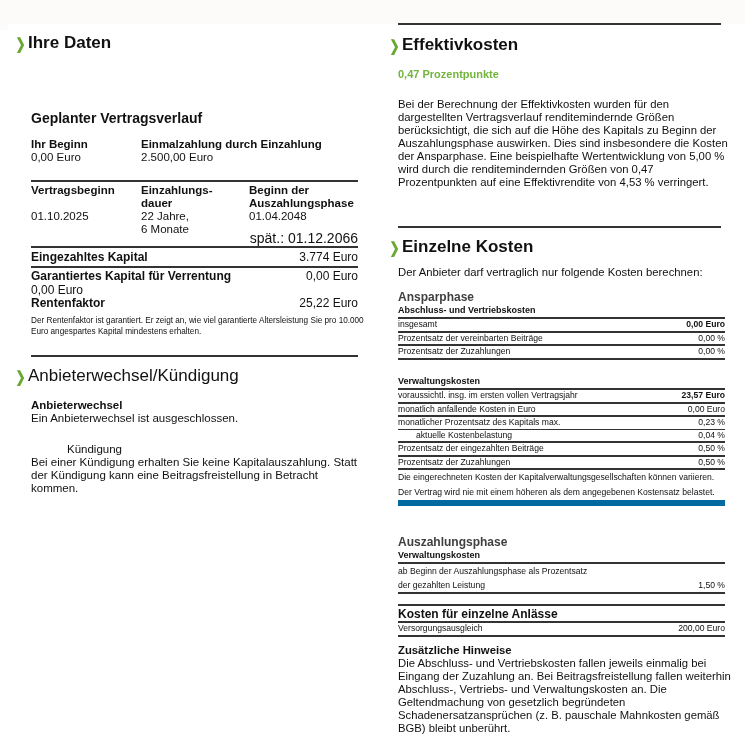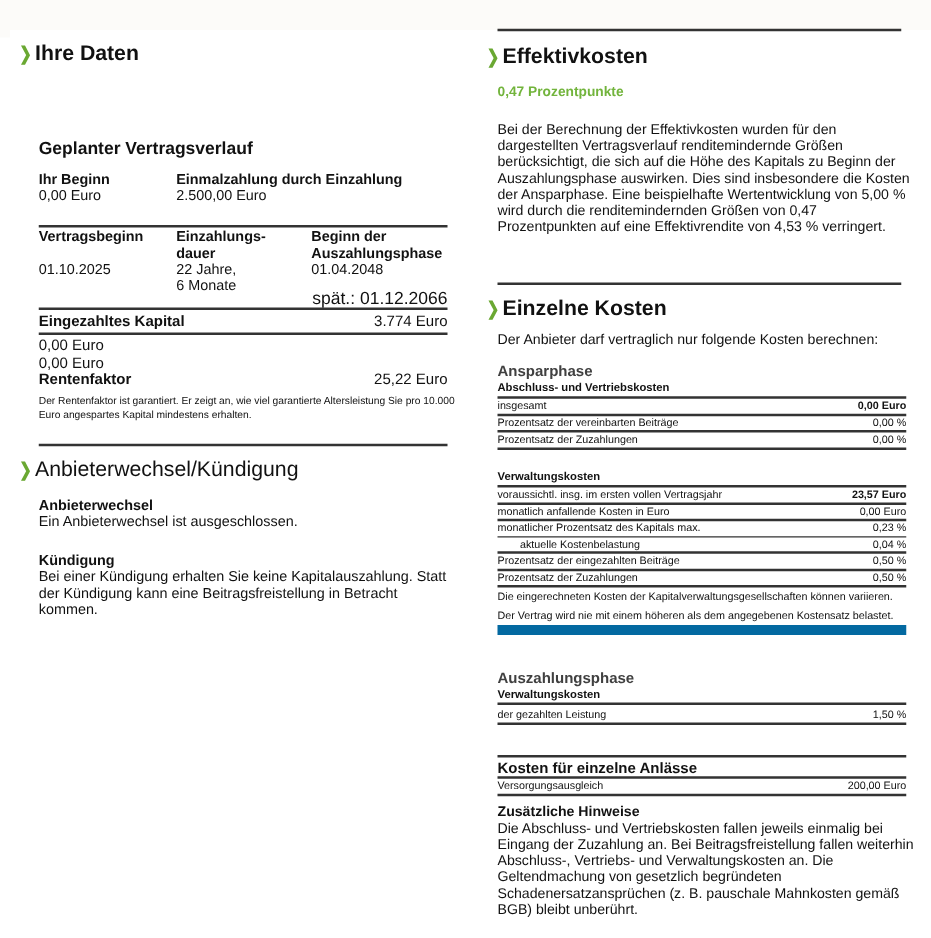--- a/index.html
+++ b/index.html
@@ -58,40 +58,40 @@
     .gar-list .r { display: flex; justify-content: space-between; }
     .gar-list .r .k { font-weight: bold; }
     .rf-note { position: absolute; top: 315px; left: 17px; width: 335px; font-size: 8.2px; line-height: 11px; }
 
     .rule-d { position: absolute; top: 355px; left: 17px; width: 327px; }
     .t-anb { position: absolute; top: 366px; left: 0; font-size: 17px; font-weight: normal; }
     .t-anb .txt { font-weight: normal; font-size: 17px; }
     .anb-block { position: absolute; top: 399px; left: 17px; width: 335px; font-size: 11.5px; line-height: 13px; }
     .anb-block .h { font-weight: bold; display: block; }
     .kue-block { position: absolute; top: 443px; left: 17px; width: 335px; font-size: 11.5px; line-height: 13px; }
-    .kue-block .h { font-weight: bold; display: block; }
+    .kue-block .h { font-weight: normal; display: block; margin-left: 36px; }
 
     
     .rule-r0 { position: absolute; top: 23px; left: 10px; width: 323px; }
     .t-eff { position: absolute; top: 35px; left: 0; font-size: 17px; }
     .eff-green { position: absolute; top: 68px; left: 10px; font-size: 11px; font-weight: bold; color: #72b43c; }
     .eff-text { position: absolute; top: 98px; left: 10px; width: 330px; font-size: 11.3px; line-height: 13px; }
 
     .rule-r1 { position: absolute; top: 226px; left: 10px; width: 323px; }
     .t-einz { position: absolute; top: 237px; left: 0; font-size: 17px; }
     .einz-intro { position: absolute; top: 266px; left: 10px; font-size: 11.3px; }
 
     .phase-h { position: absolute; left: 10px; font-size: 12px; font-weight: bold; color: #404040; }
     .tbl { position: absolute; left: 10px; width: 327px; font-size: 8.6px; }
     .tbl .th { font-weight: bold; font-size: 9px; border-bottom: 2px solid #333; padding-bottom: 1px; line-height: 11px; }
     .tbl .tr { display: flex; justify-content: space-between; border-bottom: 2px solid #333; line-height: 11.5px; }
     .tbl .tr.b .v { font-weight: bold; }
     .tbl .tr .k.ind { padding-left: 18px; }
     .tbl .tr.noline { border-bottom: none; }
-    .tbl .note { line-height: 15px; border-bottom: 8px solid #0369a1; font-size: 8.6px; }
+    .tbl .note { line-height: 15px; border-bottom: 6px solid #0369a1; font-size: 8.6px; }
 
     .anl-h { font-size: 12px; font-weight: bold; border-top: 2px solid #333; border-bottom: 2px solid #333; padding: 1px 0 0 0; line-height: 14px; }
 
     .zh { position: absolute; top: 644px; left: 10px; width: 335px; font-size: 11.3px; line-height: 13px; }
     .zh .h { font-weight: bold; display: block; }
   </style>
 </head>
 <body>
 
 <div class="topband"></div>
@@ -140,20 +140,21 @@
 
   <div class="rule rule-b"></div>
   <div class="kap-row">
     <span class="k">Eingezahltes Kapital</span>
     <span>3.774 Euro</span>
   </div>
   <div class="rule rule-c"></div>
 
   <div class="gar-list">
     <div class="r">
+      <span class="k">Garantiertes Kapital für Verrentung</span>
       <span>0,00 Euro</span>
     </div>
     <div class="r">
       <span>0,00 Euro</span>
     </div>
     <div class="r">
       <span class="k">Rentenfaktor</span>
       <span>25,22 Euro</span>
     </div>
   </div>
@@ -235,20 +236,23 @@
     <div class="tr">
       <span class="k">Prozentsatz der Zuzahlungen</span>
       <span class="v">0,50 %</span>
     </div>
     <div class="note">Die eingerechneten Kosten der Kapitalverwaltungsgesellschaften können variieren. Der Vertrag wird nie mit einem höheren als dem angegebenen Kostensatz belastet.</div>
   </div>
 
   <div class="phase-h" style="top:535px">Auszahlungsphase</div>
   <div class="tbl" style="top:550px">
     <div class="th">Verwaltungskosten</div>
+    <div class="tr noline" style="line-height:14px">
+      <span class="k">ab Beginn der Auszahlungsphase als Prozentsatz</span>
+    </div>
     <div class="tr" style="line-height:14px">
       <span class="k">der gezahlten Leistung</span>
       <span class="v">1,50 %</span>
     </div>
   </div>
 
   <div class="tbl" style="top:604px">
     <div class="anl-h">Kosten für einzelne Anlässe</div>
     <div class="tr">
       <span class="k">Versorgungsausgleich</span>

